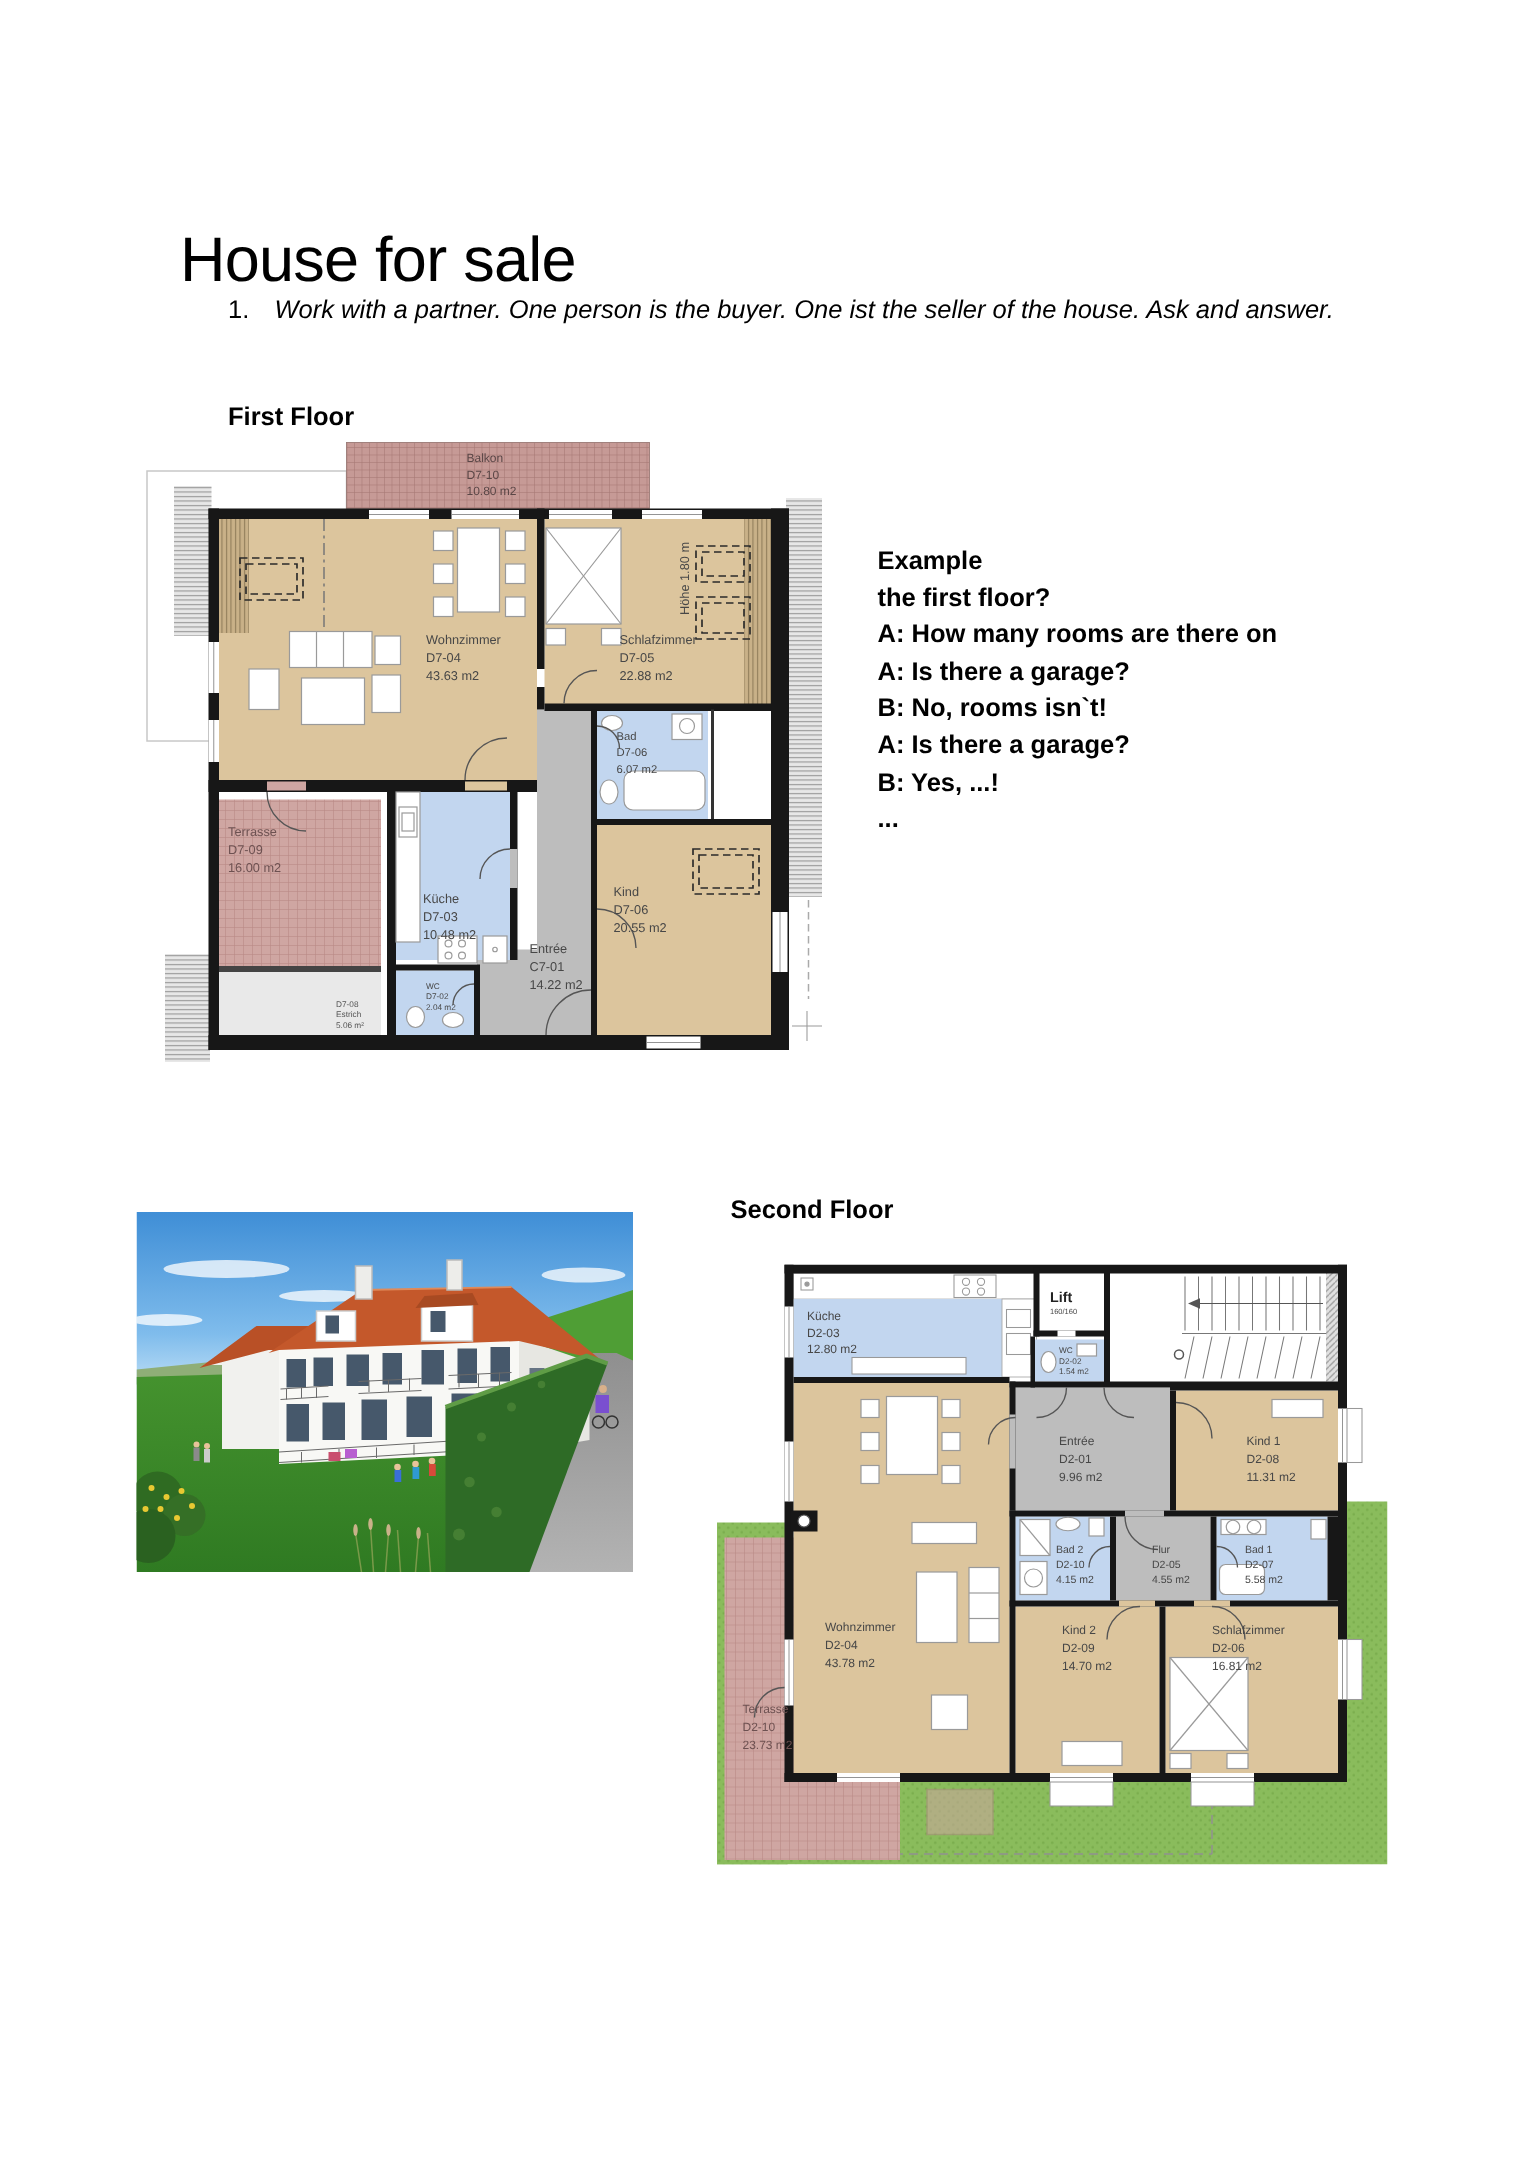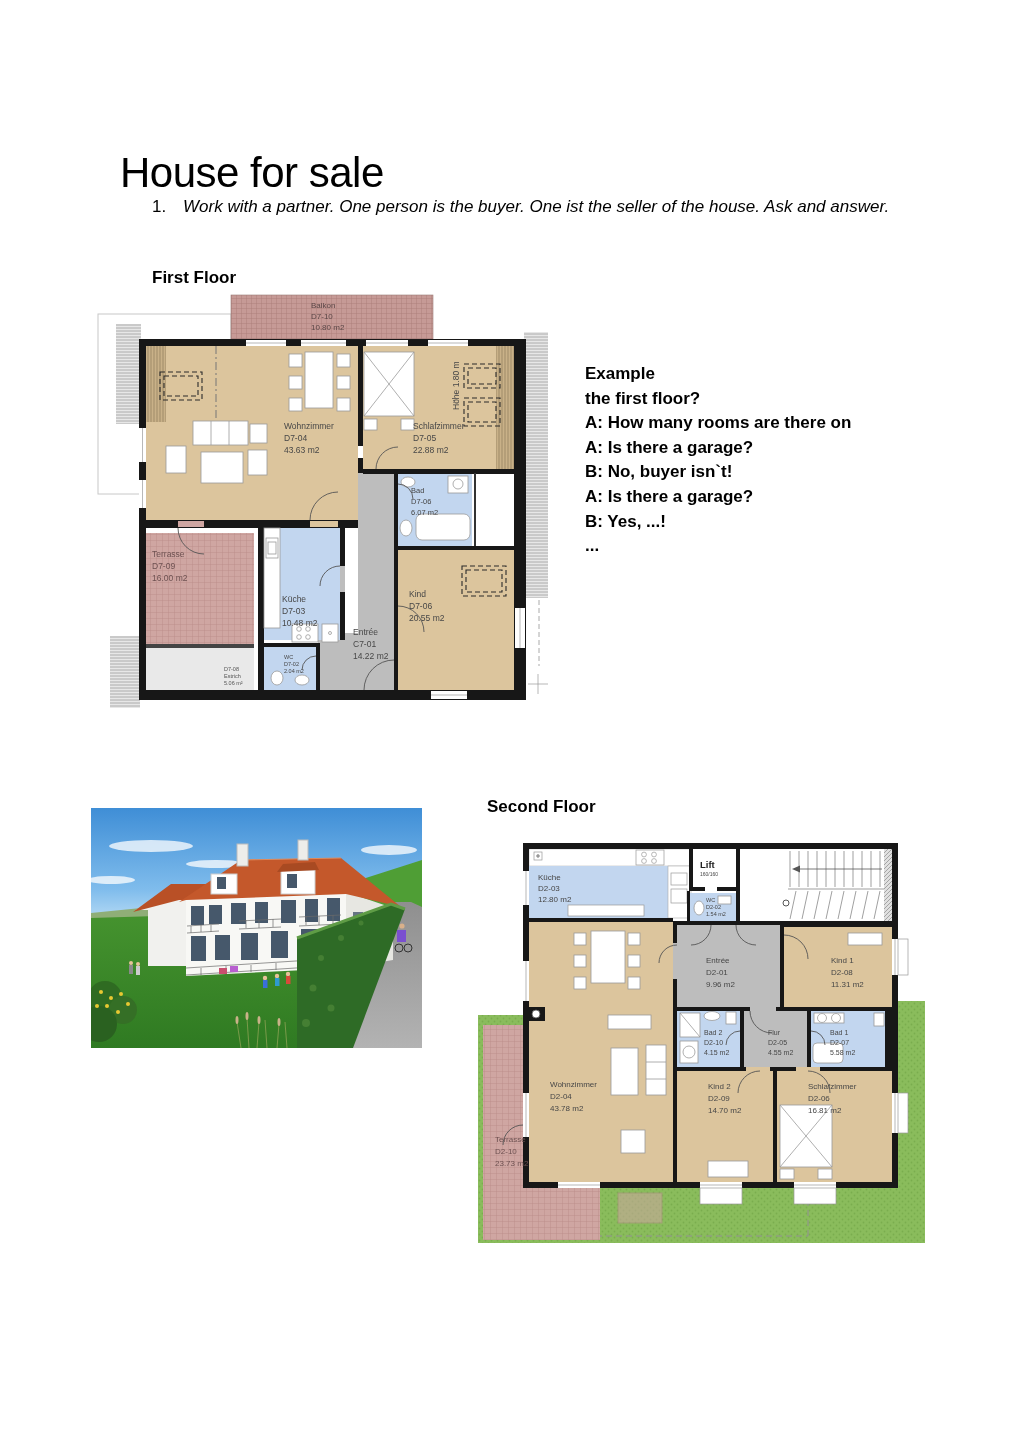--- a/index.html
+++ b/index.html
@@ -243,21 +243,21 @@
       <text x="128" y="397" font-size="5.5" fill="#555">5.06 m²</text>
     </g>
   </svg>
   </div>
 
   <div class="example">
     <div>Example</div>
     <div>the first floor?</div>
     <div>A: How many rooms are there on</div>
     <div>A: Is there a garage?</div>
-    <div>B: No, buyer isn`t!</div>
+    <div>B: No, rooms isn`t!</div>
     <div>A: Is there a garage?</div>
     <div>B: Yes, ...!</div>
     <div>...</div>
   </div>
 
   <div class="planbox" id="photo">
   <svg width="331" height="240" viewBox="0 0 331 240">
     <defs>
       <linearGradient id="sky" x1="0" y1="0" x2="0" y2="1">
         <stop offset="0" stop-color="#3f8ed6"></stop>

